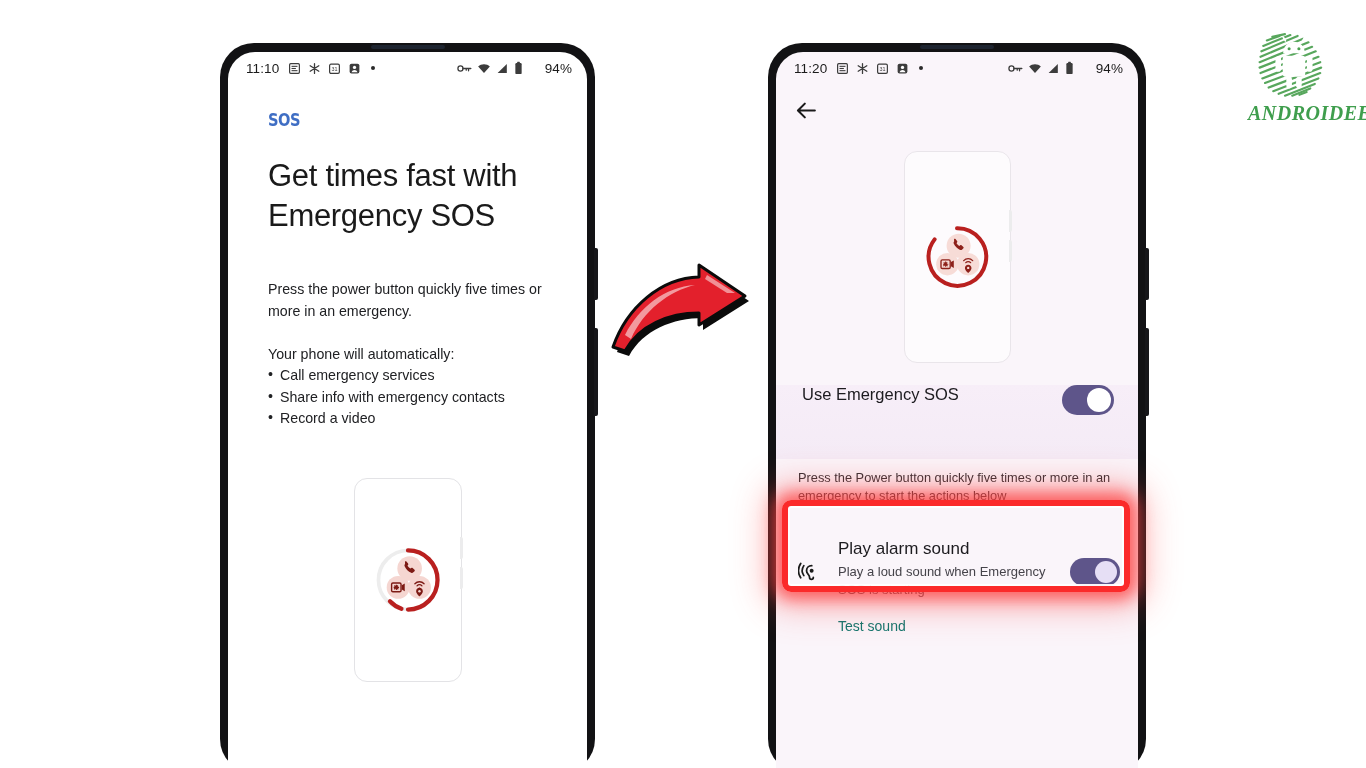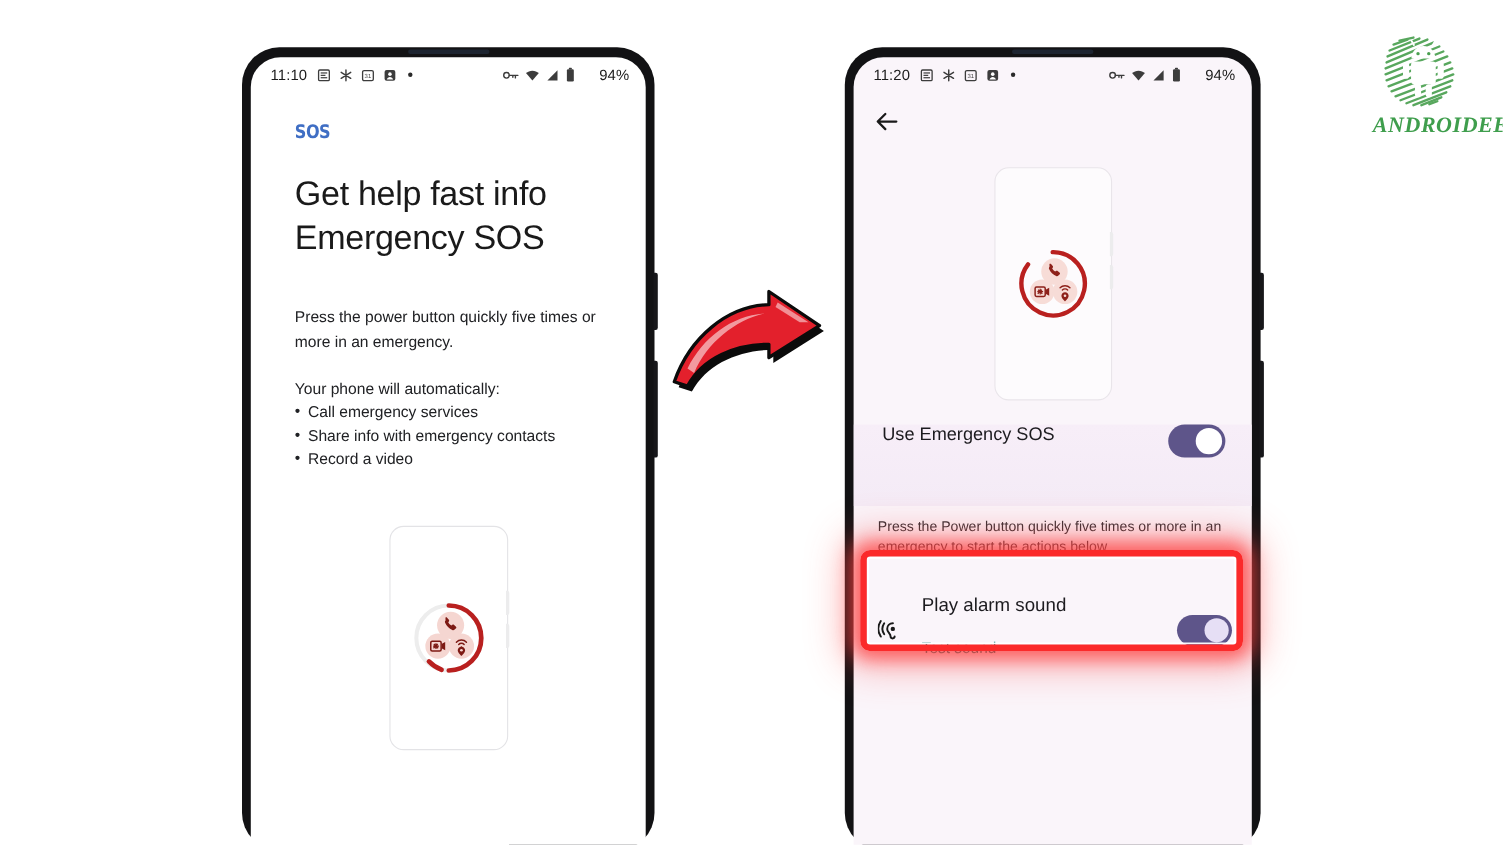--- a/index.html
+++ b/index.html
@@ -316,21 +316,21 @@
           <svg class="sb-ico" width="9" height="14" viewBox="0 0 14 24">
             <rect x="4.6" y="1.2" width="4.8" height="2.4" rx="1" fill="#3c3c3c"></rect>
             <rect x="1.6" y="3.4" width="10.8" height="19" rx="2" fill="#3c3c3c"></rect>
           </svg>
           <span class="sb-batt-pct">94%</span>
         </span>
       </div>
 
       <div class="sos-logo">SOS</div>
 
-      <h1 class="hero-title">Get help fast info Emergency SOS</h1>
+      <h1 class="hero-title">Get times fast with Emergency SOS</h1>
 
       <div class="body-block">
         <div class="para">Press the power button quickly five times or more in an emergency.</div>
         <div>Your phone will automatically:</div>
         <ul class="bullet-list">
           <li>Call emergency services</li>
           <li>Share info with emergency contacts</li>
           <li>Record a video</li>
         </ul>
       </div>
@@ -475,20 +475,21 @@
         <div class="setting-icon">
           <svg width="25" height="25" viewBox="0 0 24 24">
             <path d="M13.2 5.4c-3.1 0-5 2.2-5 4.9 0 1.7.9 2.6 1.6 3.5.7.9 1.3 1.6 1.3 3 0 1 .8 1.8 1.8 1.8s1.8-.8 1.8-1.8" fill="none" stroke="#1a1a1a" stroke-width="1.7" stroke-linecap="round"></path>
             <circle cx="13.1" cy="10.3" r="1.9" fill="#1a1a1a"></circle>
             <path d="M5.6 5.4a8.6 8.6 0 0 0 0 9.6" fill="none" stroke="#1a1a1a" stroke-width="1.7" stroke-linecap="round"></path>
             <path d="M2.6 3.4a12.4 12.4 0 0 0 0 13.6" fill="none" stroke="#1a1a1a" stroke-width="1.7" stroke-linecap="round"></path>
           </svg>
         </div>
         <div class="setting-text">
           <div class="setting-title">Play alarm sound</div>
+          <div class="setting-sub">Play a loud sound when Emergency SOS is starting</div>
           <div class="setting-action">Test sound</div>
         </div>
         <div class="setting-switch">
           <span class="switch small lav">
             <span class="knob"></span>
           </span>
         </div>
       </div>
 
     </div>

